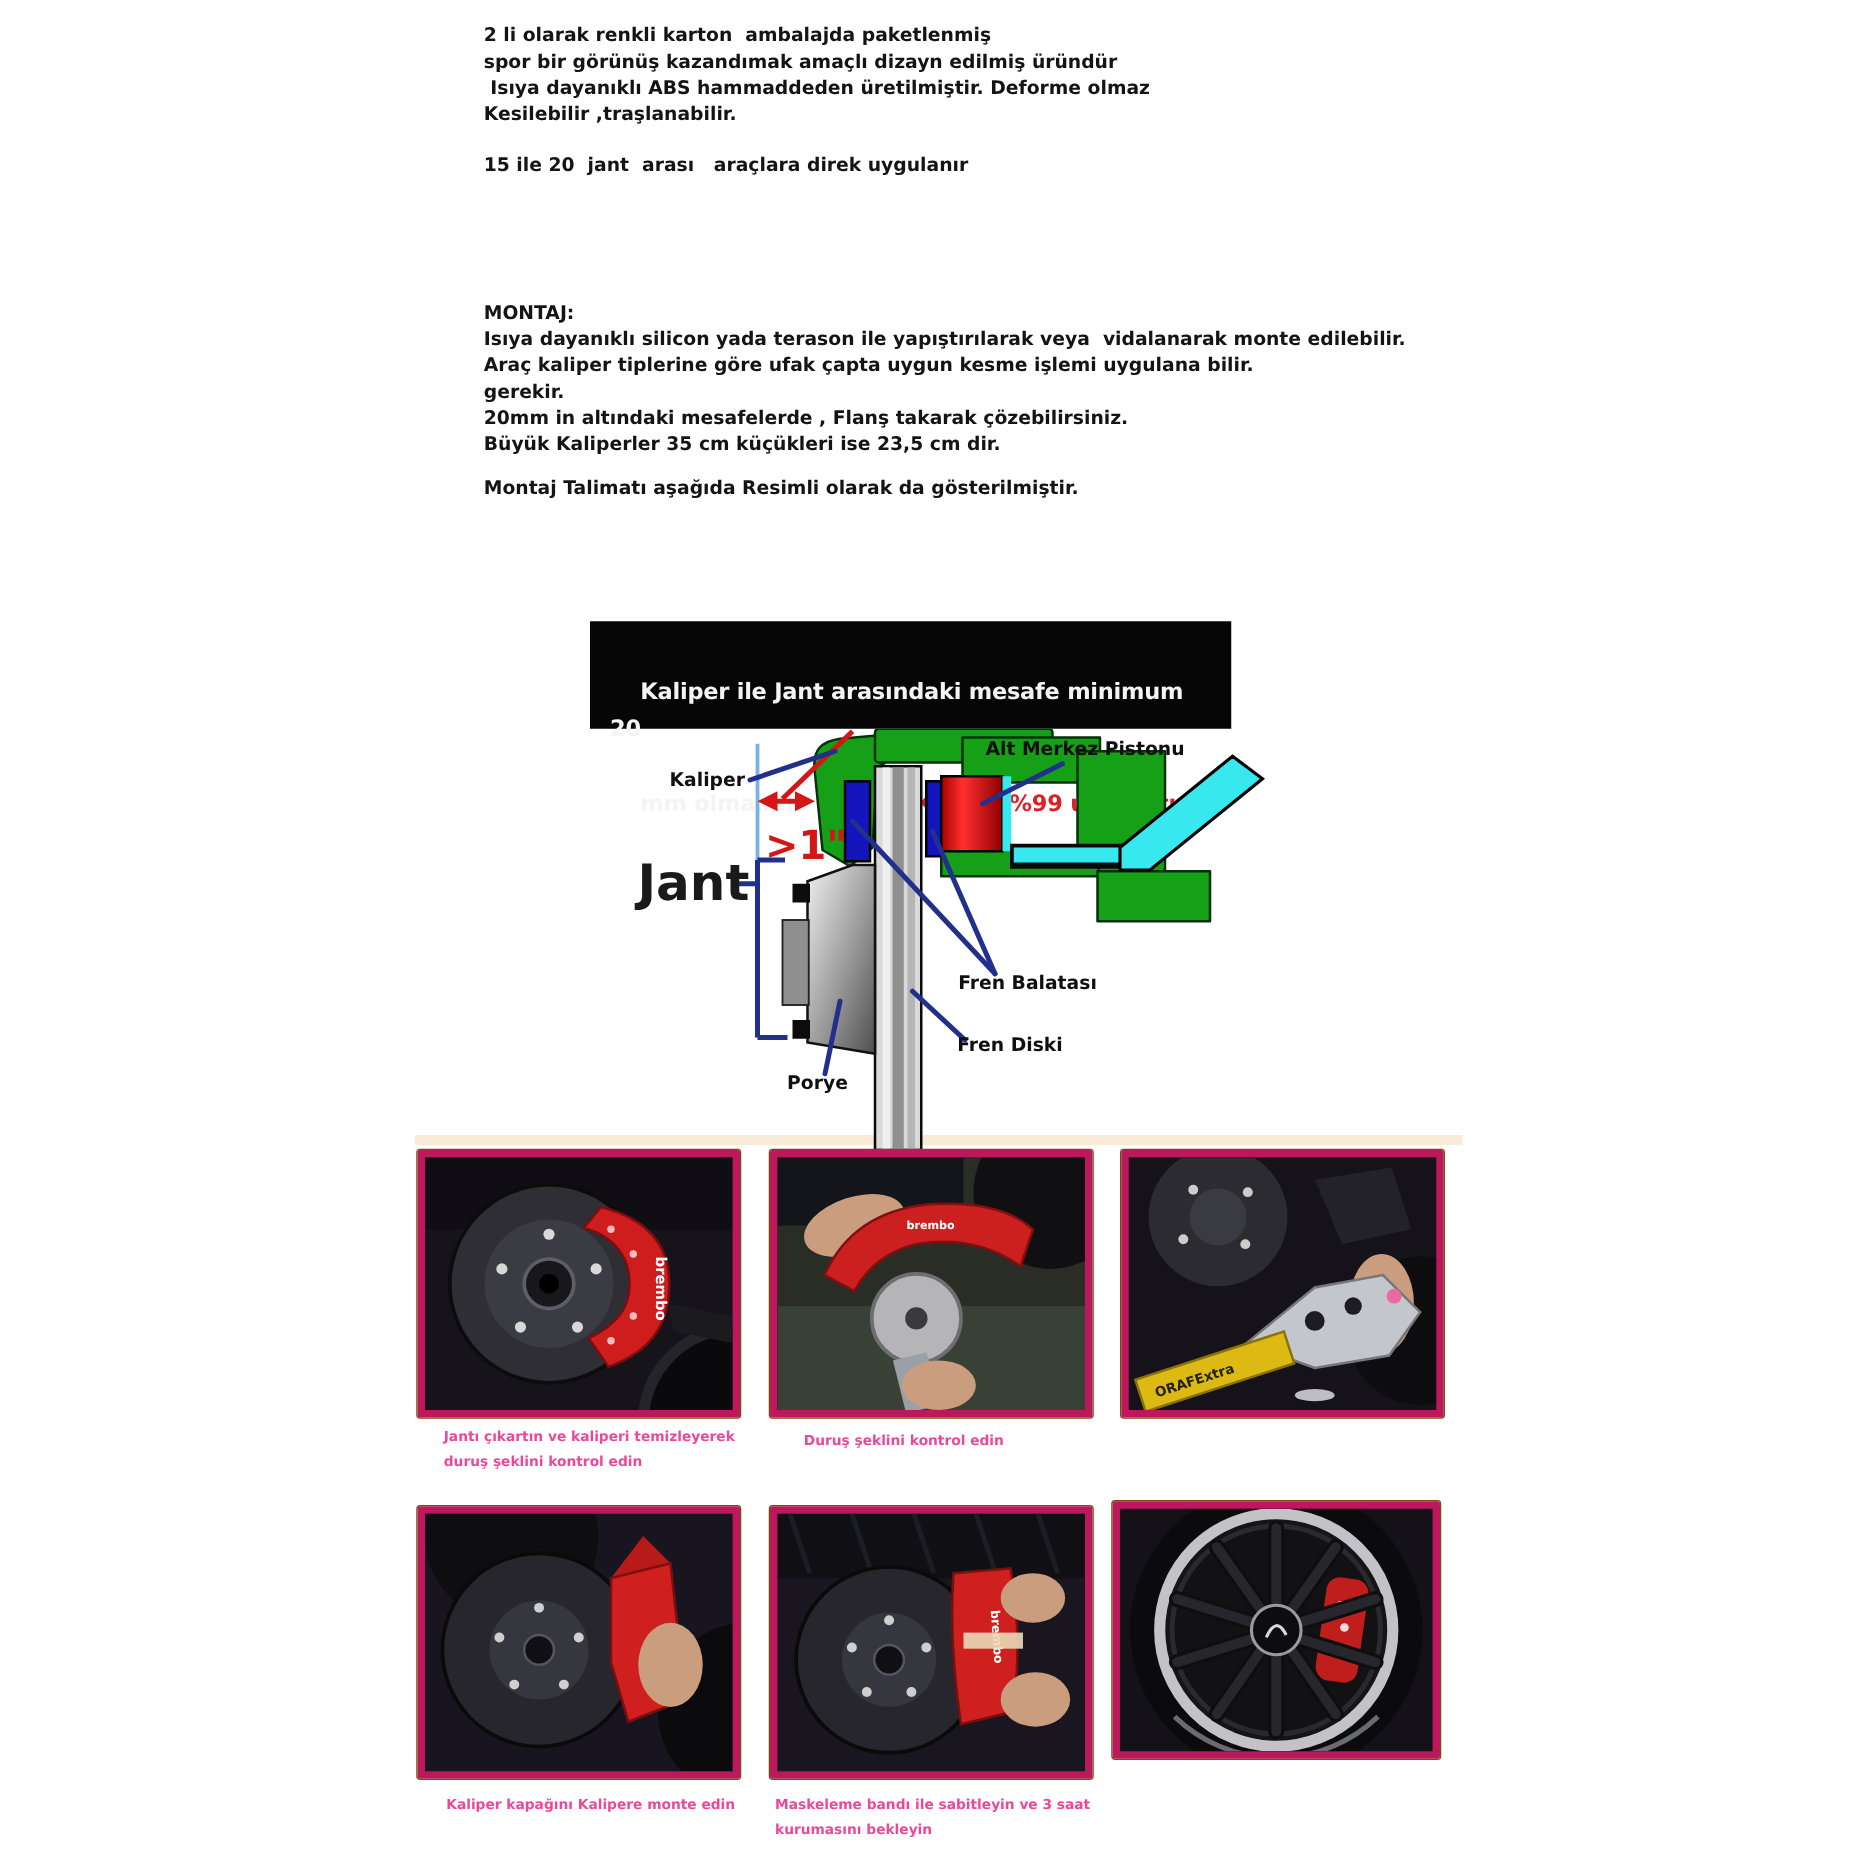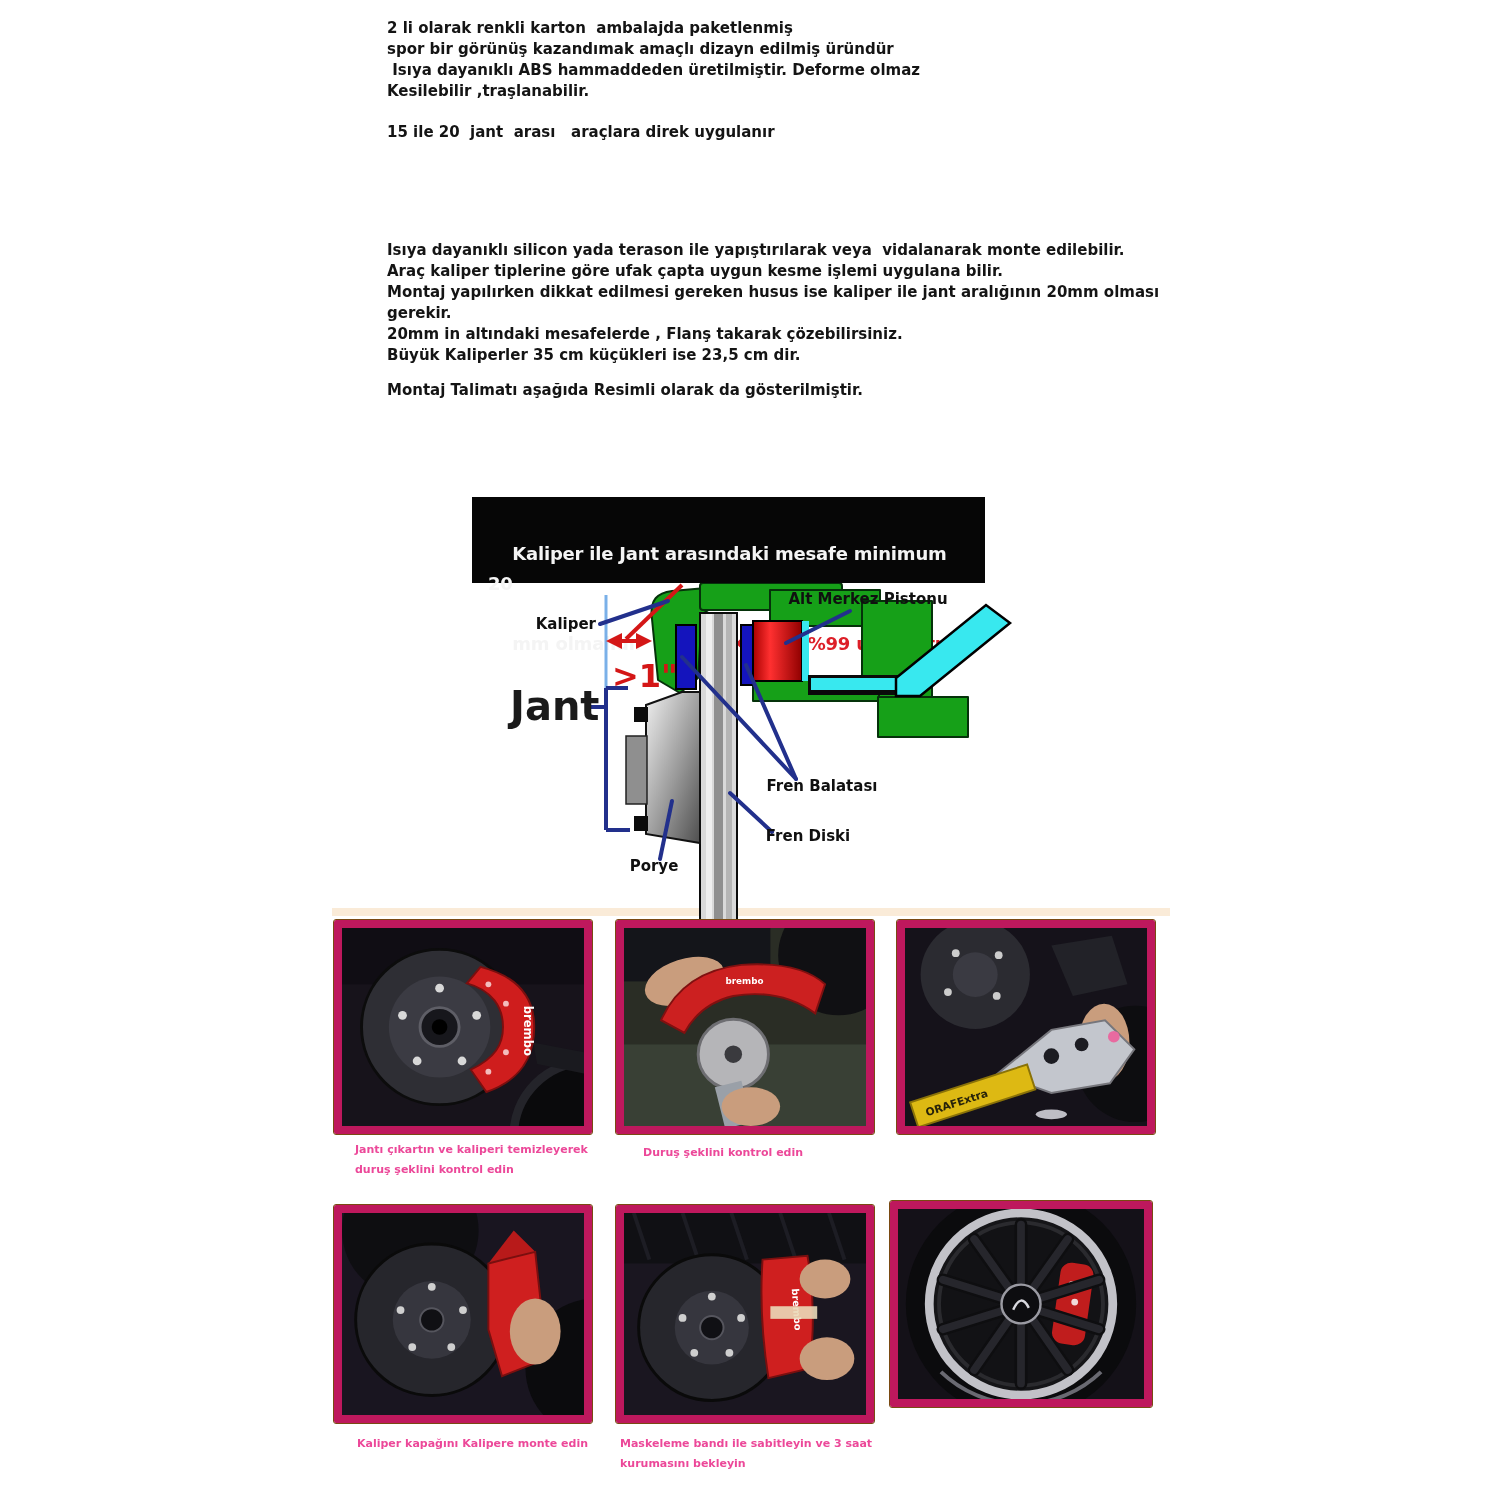--- a/index.html
+++ b/index.html
@@ -4,44 +4,44 @@
 <style>
   html,body{margin:0;padding:0;background:#ffffff;}
   #page{position:relative;width:1232px;height:1500px;background:#ffffff;overflow:hidden;
         font-family:"DejaVu Sans","Liberation Sans",sans-serif;color:#111;}
   .txt{font-weight:bold;font-size:15px;line-height:21px;white-space:pre-wrap;color:#141414;}
   .abs{position:absolute;}
   #notice{position:absolute;left:472px;top:497px;width:513px;height:86px;background:#060606;
           color:#f4f4f4;font-weight:bold;font-size:18px;line-height:30px;padding:12px 10px 0 16px;
           box-sizing:border-box;letter-spacing:-0.2px;white-space:pre-wrap;}
   #notice .red{color:#dd1f28;}
-  .photo{position:absolute;border:8px solid #be185d;outline:1px solid #7a4a12;background:#131016;
+  .photo{position:absolute;border:6px solid #be185d;outline:1px solid #7a4a12;background:#131016;
          box-sizing:border-box;overflow:hidden;border-radius:2px;}
   .photo svg{display:block;width:100%;height:100%;}
   .cap{position:absolute;font-weight:bold;font-size:11px;line-height:20px;color:#ec4899;}
   svg text{font-family:"DejaVu Sans","Liberation Sans",sans-serif;font-weight:bold;}
   .diaglabel{font-size:15px;fill:#101010;}
 </style>
 </head>
 <body>
 
 <div id="page">
 
   <div class="abs" style="left:387px;top:18px;">
     <div class="txt">2 li olarak renkli karton  ambalajda paketlenmiş</div>
     <div class="txt">spor bir görünüş kazandımak amaçlı dizayn edilmiş üründür</div>
     <div class="txt"> Isıya dayanıklı ABS hammaddeden üretilmiştir. Deforme olmaz</div>
     <div class="txt">Kesilebilir ,traşlanabilir.</div>
   </div>
   <div class="abs txt" style="left:387px;top:122px;">15 ile 20  jant  arası   araçlara direk uygulanır</div>
 
   <div class="abs" style="left:387px;top:240px;">
+    <div class="txt">MONTAJ:</div>
     <div class="txt">Isıya dayanıklı silicon yada terason ile yapıştırılarak veya  vidalanarak monte edilebilir.</div>
     <div class="txt">Araç kaliper tiplerine göre ufak çapta uygun kesme işlemi uygulana bilir.</div>
-    <div class="txt">Montaj yapılırken dikkat edilmesi gereken husus ise kaliper ile jant aralığının 20mm olması</div>
     <div class="txt">gerekir.</div>
     <div class="txt">20mm in altındaki mesafelerde , Flanş takarak çözebilirsiniz.</div>
     <div class="txt">Büyük Kaliperler 35 cm küçükleri ise 23,5 cm dir.</div>
     <div class="txt" style="margin-top:14px;">Montaj Talimatı aşağıda Resimli olarak da gösterilmiştir.</div>
   </div>
 
   <div id="notice">
     <span>Kaliper ile Jant arasındaki mesafe minimum  20</span><br>
     <span>mm olmalıdır  </span><span class="red">Kaliper Kapağı %99 uyacaktır</span>
   </div>

